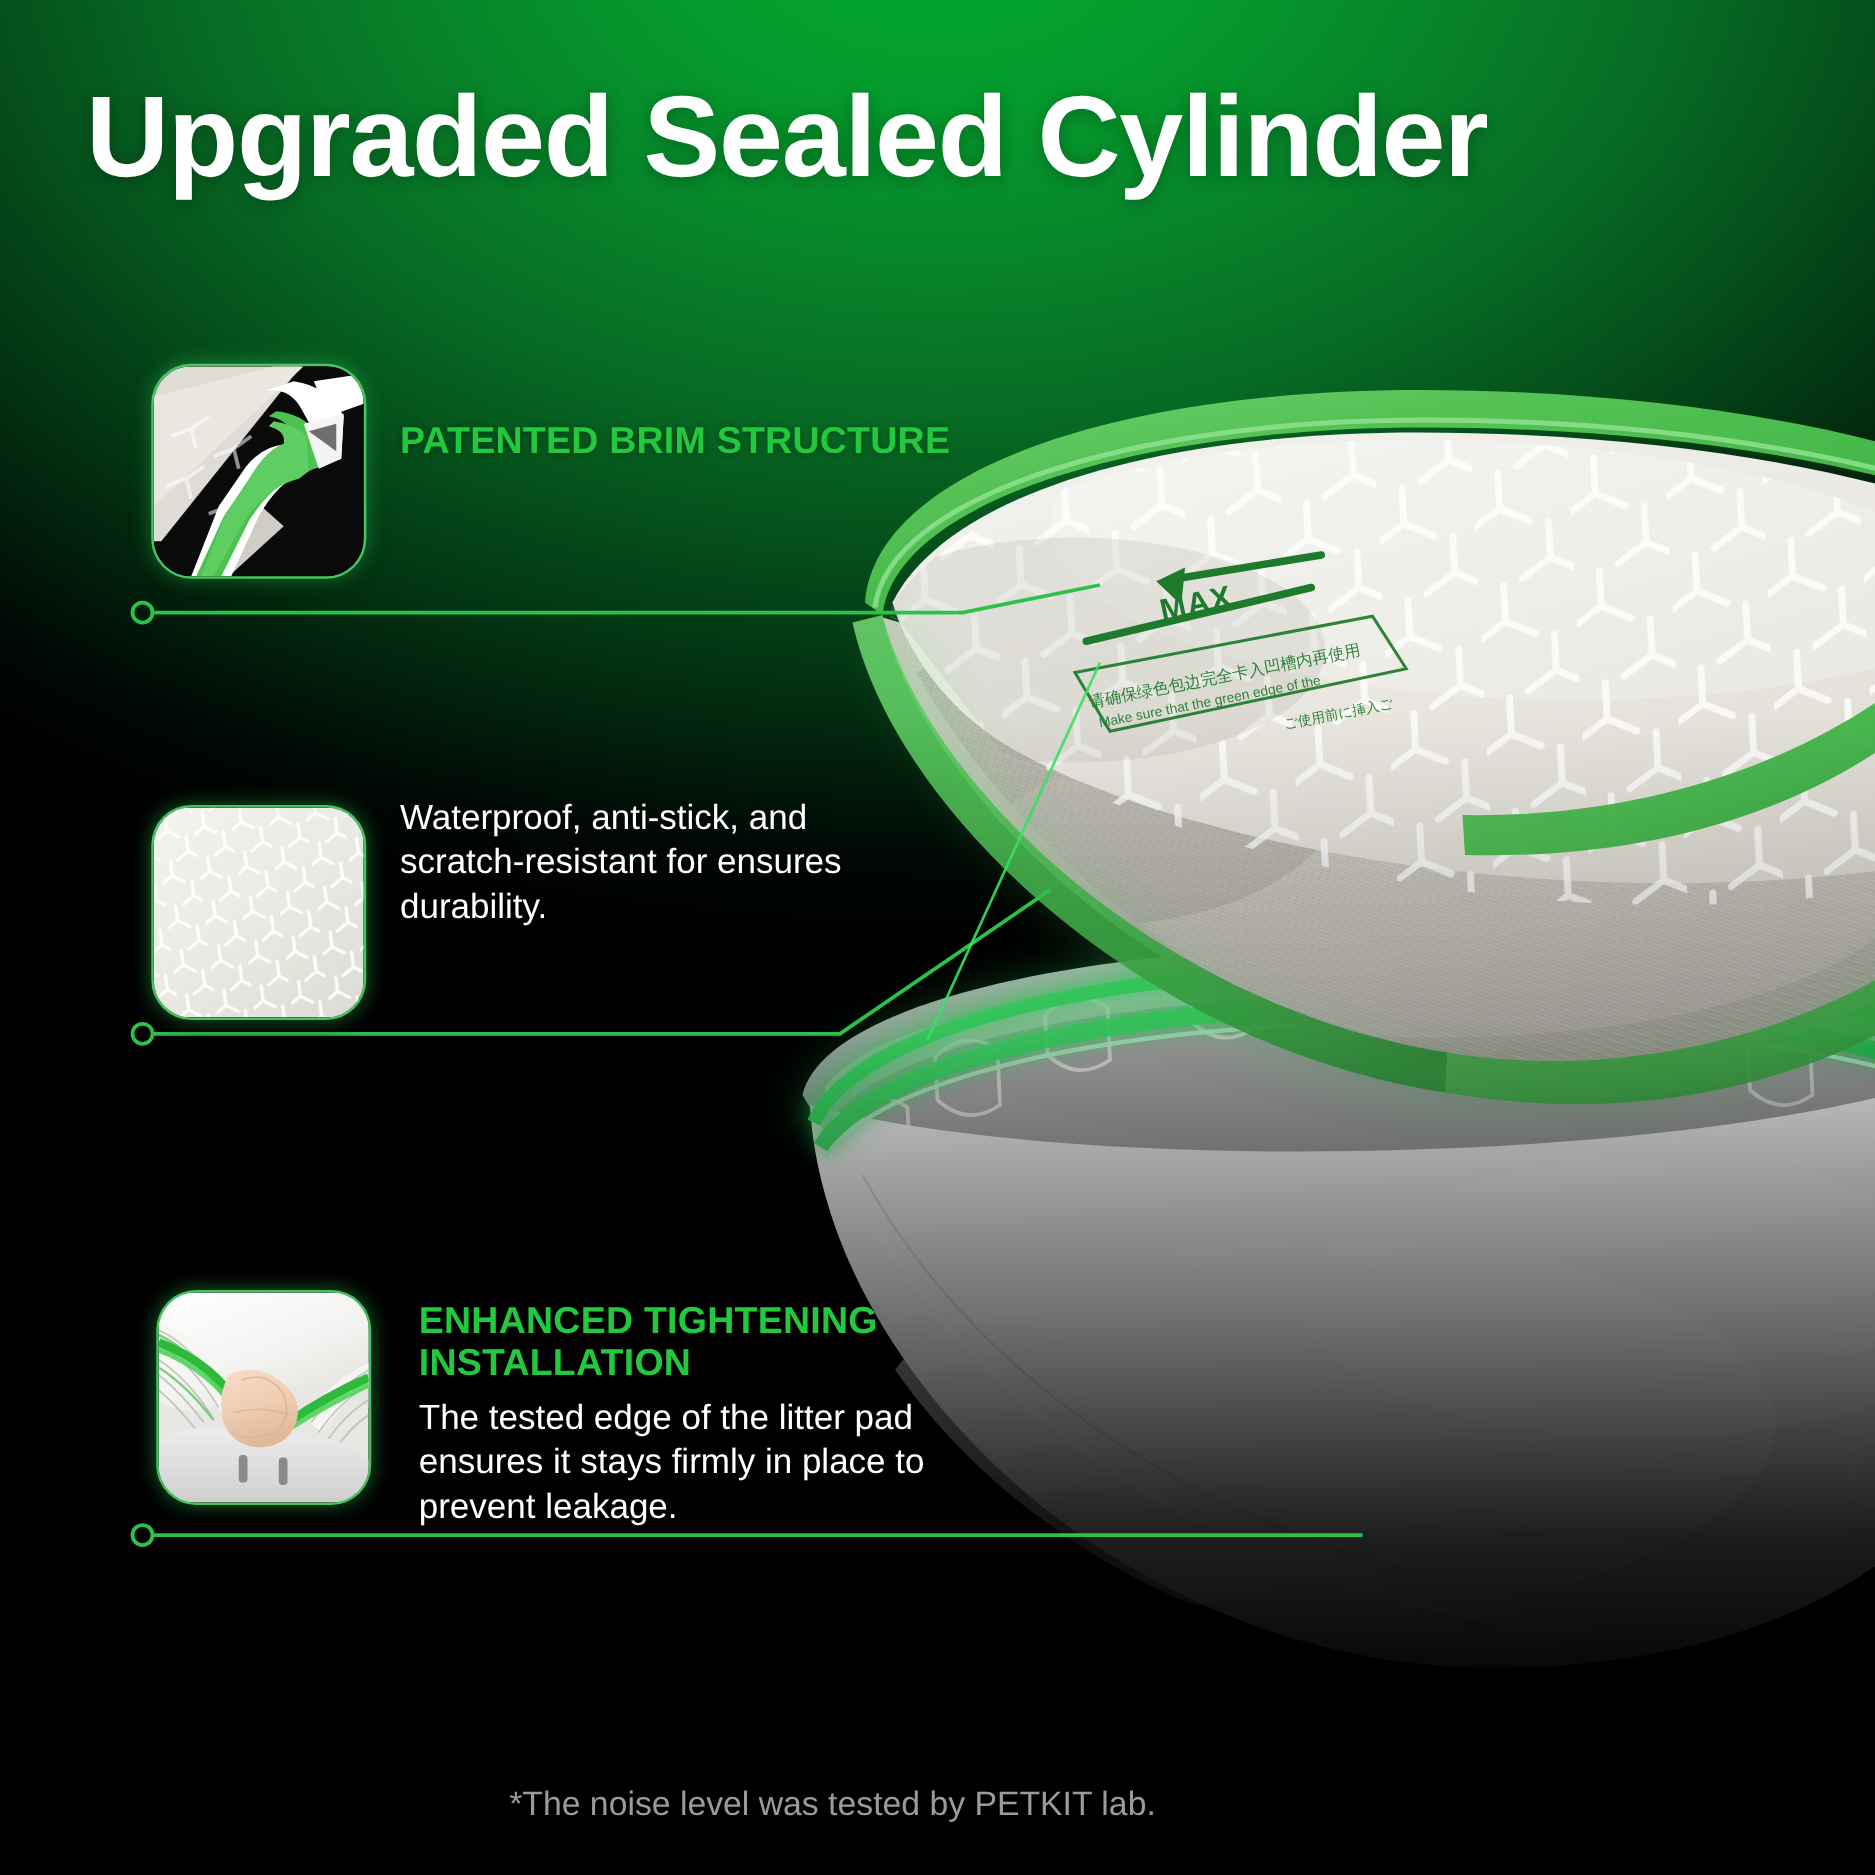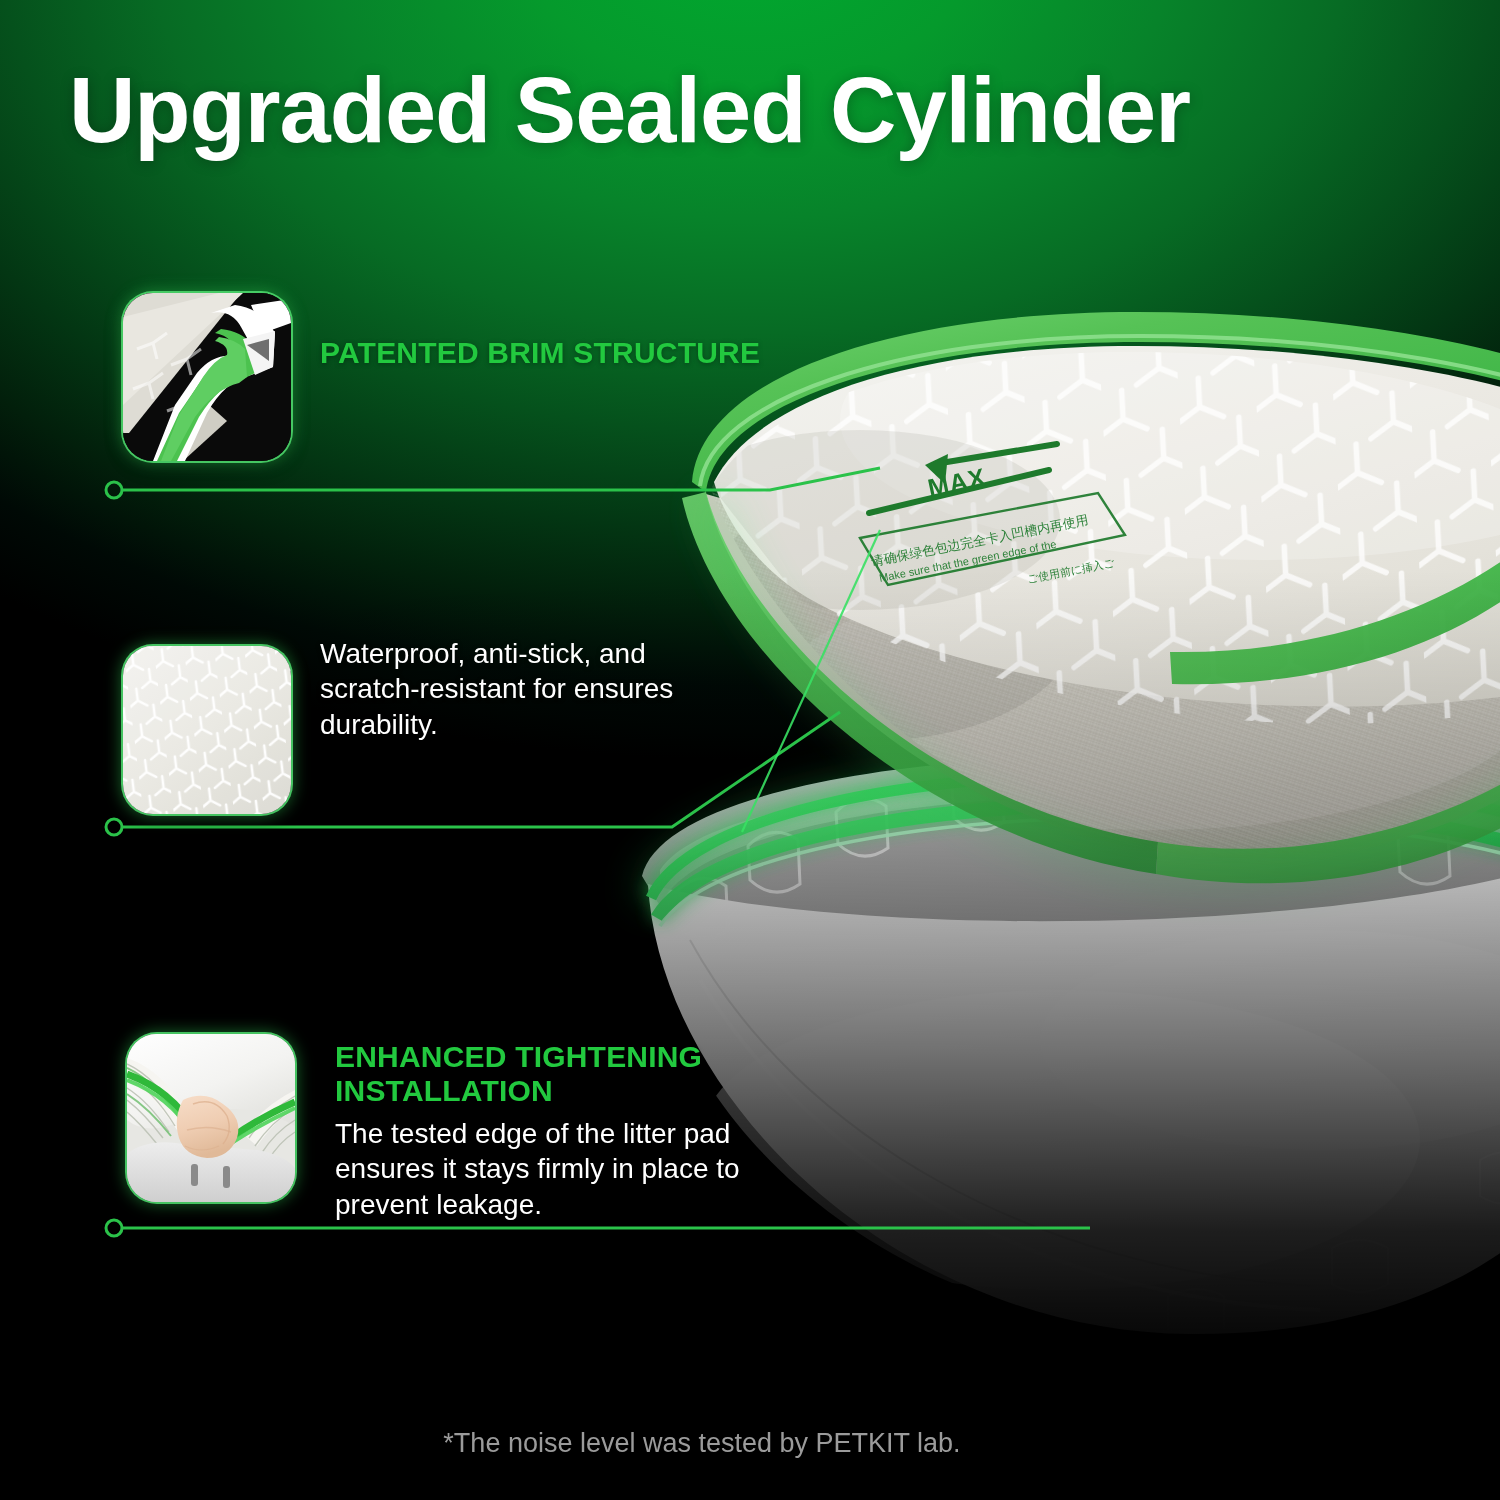--- a/index.html
+++ b/index.html
@@ -97,21 +97,20 @@
   #leaders { position:absolute; left:0; top:0; width:1500px; height:1500px; }
 
   
   #footnote {
     position:absolute;
     left:0; top:1428px;
     width:1332px;
     text-align:center;
     color:#9b9b9b;
     font-size:27px;
-    margin-left:36px;
   }
 </style>
 </head>
 <body>
 
 <div id="stage">
 
   <div class="bg-base"></div>
 
   <svg id="product" viewBox="0 0 1500 1500">

